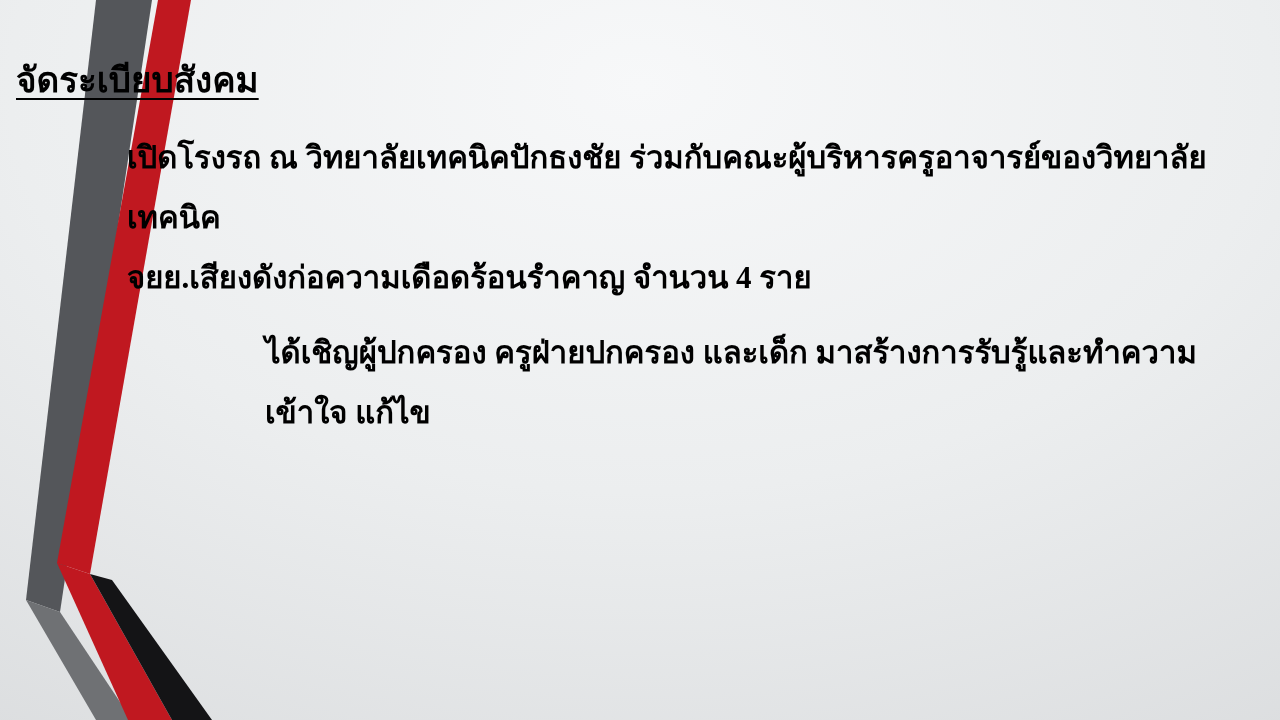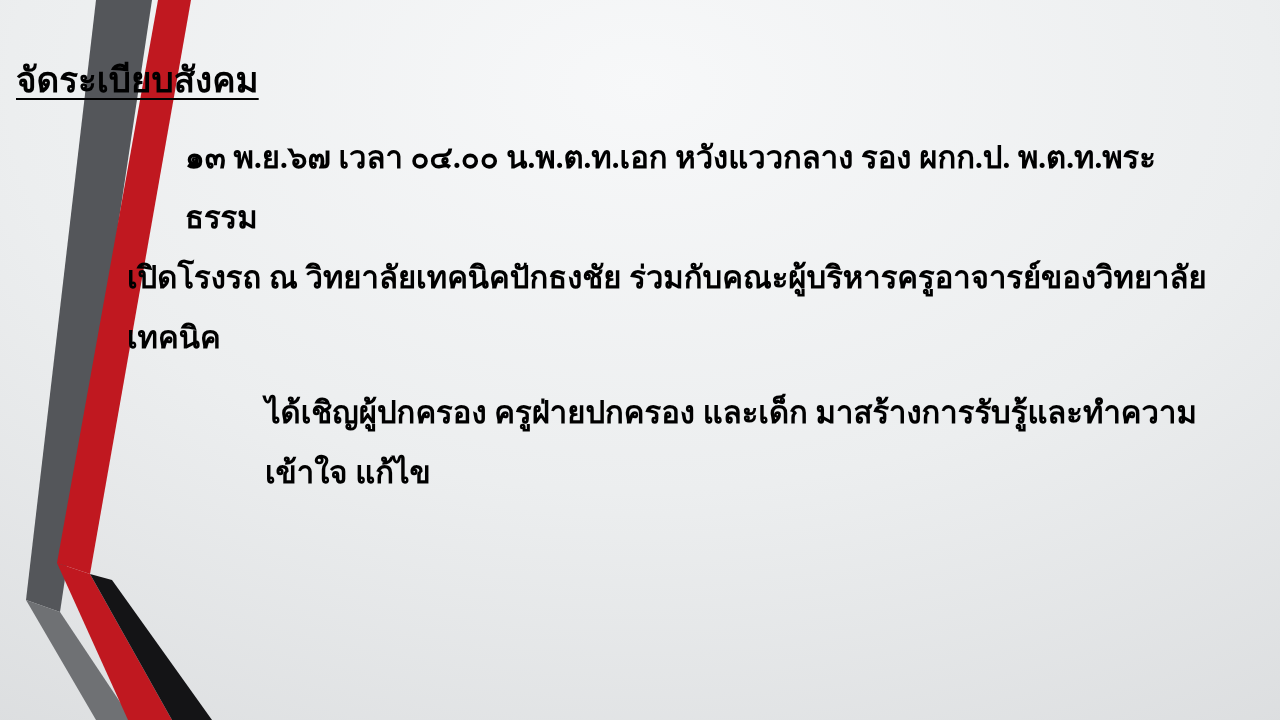--- a/index.html
+++ b/index.html
@@ -40,22 +40,22 @@
     <polygon points="158,0 191,0 90,574 57,563" fill="#C01820"></polygon>
     <polygon points="26,600 60,612 132,720 96,720" fill="#6F7174"></polygon>
     <polygon points="57,563 90,574 172,720 128,720" fill="#C01820"></polygon>
     <polygon points="90,574 112,580 212,720 172,720" fill="#141416"></polygon>
   </svg>
 
   <h1 class="title">จัดระเบียบสังคม</h1>
 
   <div class="body-text">
     <p class="para">
-      <span class="line indent-1">๑๓ พ.ย.๖๗ เวลา ๐๔.๐๐ น.พ.ต.ท.เอก หวังแววกลาง รอง ผกก.ป. พ.ต.ท.พระ  ธรรม</span>
       <span class="line">เปิดโรงรถ ณ วิทยาลัยเทคนิคปักธงชัย ร่วมกับคณะผู้บริหารครูอาจารย์ของวิทยาลัยเทคนิค</span>
+      <span class="line">จยย.เสียงดังก่อความเดือดร้อนรำคาญ จำนวน 4 ราย</span>
     </p>
     <p class="para">
       <span class="line indent-2">ได้เชิญผู้ปกครอง ครูฝ่ายปกครอง และเด็ก มาสร้างการรับรู้และทำความเข้าใจ แก้ไข</span>
 
     </p>
   </div>
 
 </div>
 
 </body></html>

